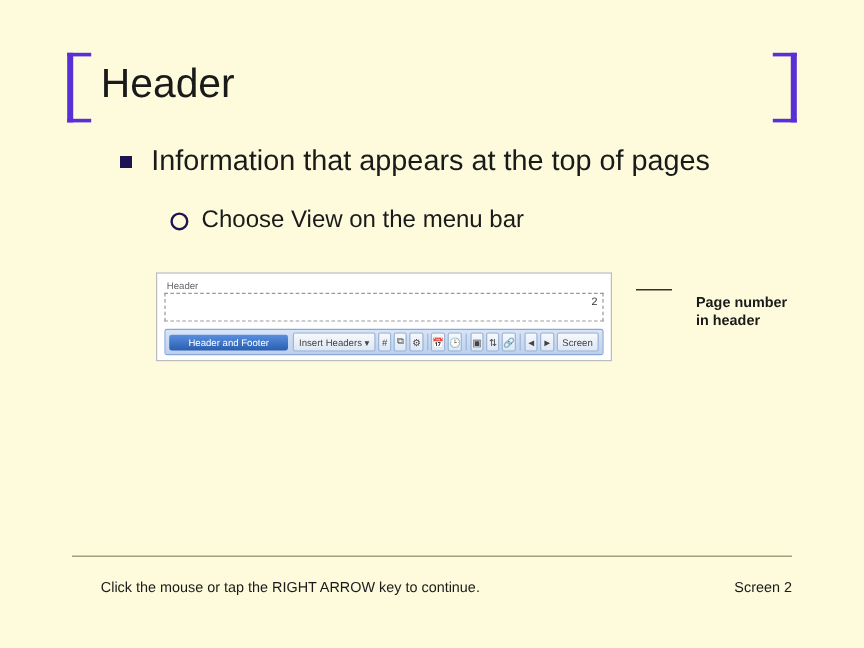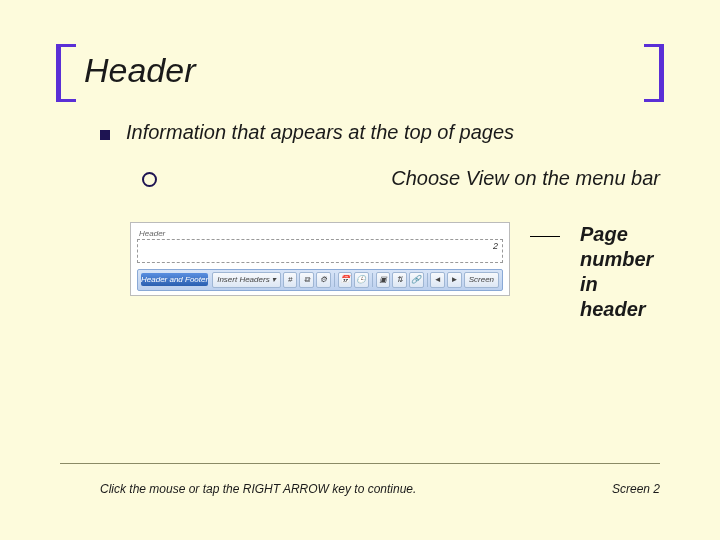--- a/index.html
+++ b/index.html
@@ -8,21 +8,20 @@
     background: #fdfbdc;
     font-family: Arial, Helvetica, sans-serif;
     color: #1a1a1a;
     position: relative;
   }
   .slide {
     width: 720px;
     height: 528px;
     position: relative;
     padding: 50px 60px 0 60px;
-    font-style: italic;
   }
   .title-wrap {
     position: relative;
     margin-bottom: 28px;
   }
   .bracket {
     position: absolute;
     width: 20px;
     height: 58px;
     border-top: 3px solid #5a2fd6;
@@ -42,39 +41,38 @@
     font-weight: 400;
     padding-left: 24px;
     line-height: 1.2;
   }
   ul.main {
     list-style: none;
     padding-left: 40px;
   }
   ul.main > li {
     position: relative;
-    font-size: 20px;
+    font-size: 24px;
     line-height: 1.35;
     padding-left: 26px;
     margin-bottom: 2px;
   }
   ul.main > li::before {
     content: "";
     position: absolute;
     left: 0;
     top: 11px;
     width: 10px;
     height: 10px;
     background: #1e1452;
   }
   ul.sub {
     list-style: none;
     padding-left: 82px;
     margin-top: 18px;
-    text-align: right;
   }
   ul.sub > li {
     position: relative;
     font-size: 20px;
     line-height: 1.4;
     padding-left: 26px;
     margin-bottom: 2px;
   }
   ul.sub > li::before {
     content: "";
@@ -124,21 +122,21 @@
     border-radius: 2px;
     padding: 2px 3px;
     display: flex;
     align-items: center;
     gap: 2px;
   }
   .tb-title {
     background: linear-gradient(#5a8fe0, #2a5fb0);
     color: #fff;
     font-size: 8px;
-    padding: 2px 0;
+    padding: 2px 16px;
     border-radius: 2px;
     margin-right: 2px;
     white-space: nowrap;
     text-align: right;
   }
   .tb-btn {
     width: 16px;
     height: 16px;
     background: linear-gradient(#f7f9fc, #dde7f4);
     border: 1px solid #9fb6d4;
@@ -155,43 +153,43 @@
     font-size: 8px;
     white-space: nowrap;
   }
   .tb-sep {
     width: 1px;
     height: 14px;
     background: #9fb6d4;
     margin: 0 1px;
   }
   .callout {
-    font-size: 20px;
+    font-size: 12px;
     font-weight: 700;
     line-height: 1.25;
     max-width: 140px;
-    margin-top: 0;
+    margin-top: 18px;
   }
   .leader {
     width: 30px;
     height: 1px;
     background: #000;
     margin-top: 14px;
     flex-shrink: 0;
   }
   .hr {
     position: absolute;
     left: 60px;
     right: 60px;
     bottom: 64px;
     border-top: 1px solid #8a8a66;
   }
   .footer {
     position: absolute;
-    left: 100px;
+    left: 84px;
     right: 60px;
     bottom: 32px;
     display: flex;
     justify-content: space-between;
     font-size: 12px;
   }
 </style>
 </head>
 <body>
 

